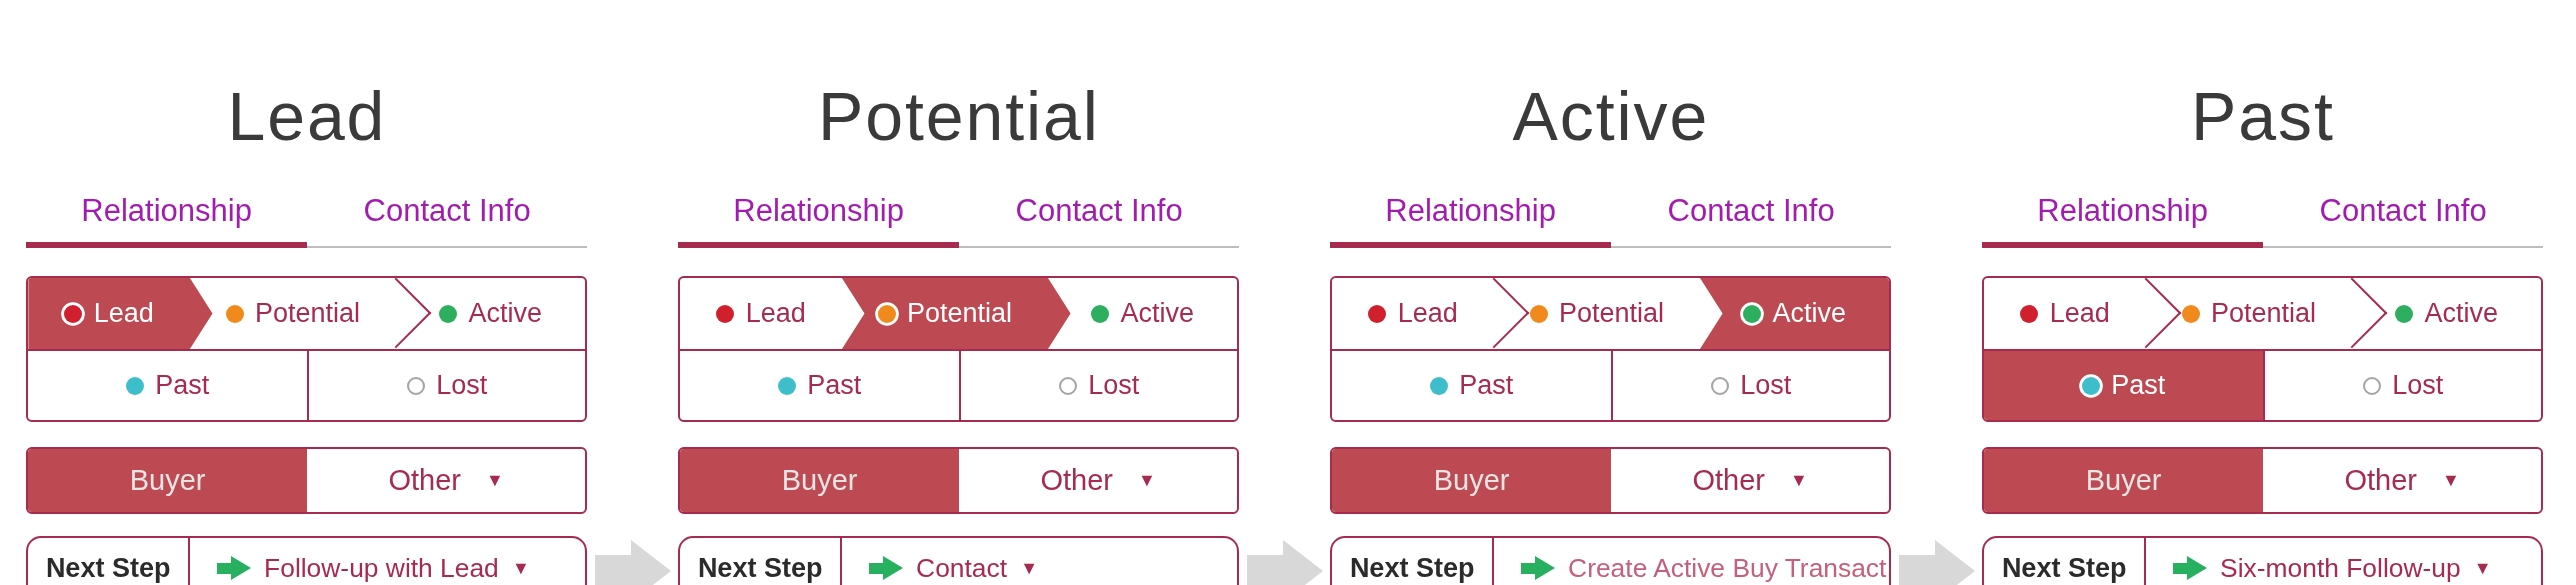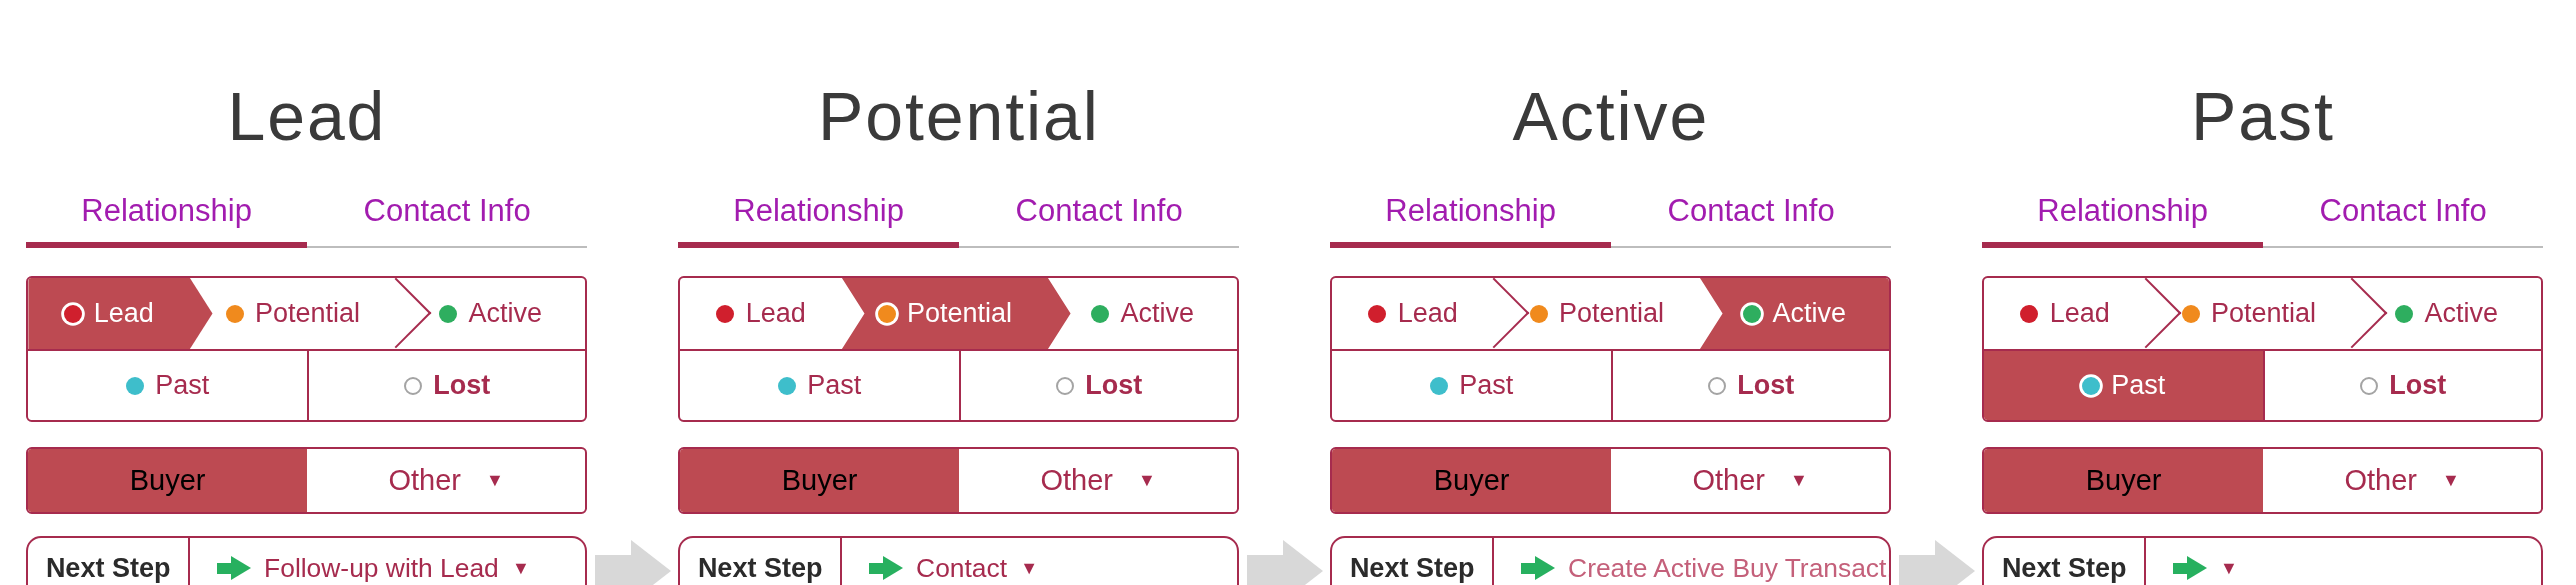--- a/index.html
+++ b/index.html
@@ -33,21 +33,21 @@
   }
   .srow { display:flex; height:71px; position:relative; }
   .srow2 { border-top:2.8px solid #a62b4e; }
   .seg {
     display:flex; align-items:center; justify-content:center; gap:11.3px;
     position:relative; cursor:pointer;
   }
   .seg .slabel { position:relative; z-index:2; font-size:27px; color:#a62b4e; white-space:nowrap; }
   .w-lead { width:29%; } .w-pot { width:37%; } .w-act { width:34%; }
   .half { width:50%; }
-  .half-lost { border-left:2.8px solid #a62b4e;font-weight:bold; }
+  .half-lost { border-left:2.8px solid #a62b4e; }
 
   .sel .slabel { color:#ffffff; }
   .sel::before {
     content:""; position:absolute; top:0; bottom:0; left:0; right:0;
     background:#bd4a52; z-index:0;
   }
   .sel-first::before {
     right:-22.6px;
     clip-path:polygon(0 0, calc(100% - 22.6px) 0, 100% 50%, calc(100% - 22.6px) 100%, 0 100%);
   }
@@ -76,21 +76,21 @@
   .dot-past { background:#3ebecb; }
   .dot-hollow { background:#ffffff; border:2.8px solid #a4a4a4; }
   .ring { box-shadow:0 0 0 2.8px #ffffff; }
 
   
   .buyer-box {
     margin-top:24.5px; height:67px; border:2.8px solid #a62b4e; border-radius:5.7px;
     display:flex; overflow:hidden; background:#fff;
   }
   .buyer-half {
-    width:50%; background:#bd4a52; color:#000000; display:flex; align-items:center;
+    width:50%; background:#bd4a52; color:#e5e5e5; display:flex; align-items:center;
     justify-content:center; font-size:29px; cursor:pointer;
   }
   .other-half {
     width:50%; color:#a62b4e; display:flex; align-items:center; justify-content:center;
     gap:25px; font-size:29px; cursor:pointer;
   }
   .caret { font-size:18px; color:#a62b4e; }
 
   
   .next-box {
@@ -354,19 +354,20 @@
         <span class="caret">▼</span>
       </div>
     </div>
     <div class="next-box">
       <div class="ns-label">Next Step</div>
       <div class="ns-value">
         <span class="ga">
             <b></b>
             <i></i>
           </span>
+        <span>Six-month Follow-up</span>
         <span class="caret">▼</span>
       </div>
     </div>
   </section>
 
 </div>
 
 
 </body></html>

